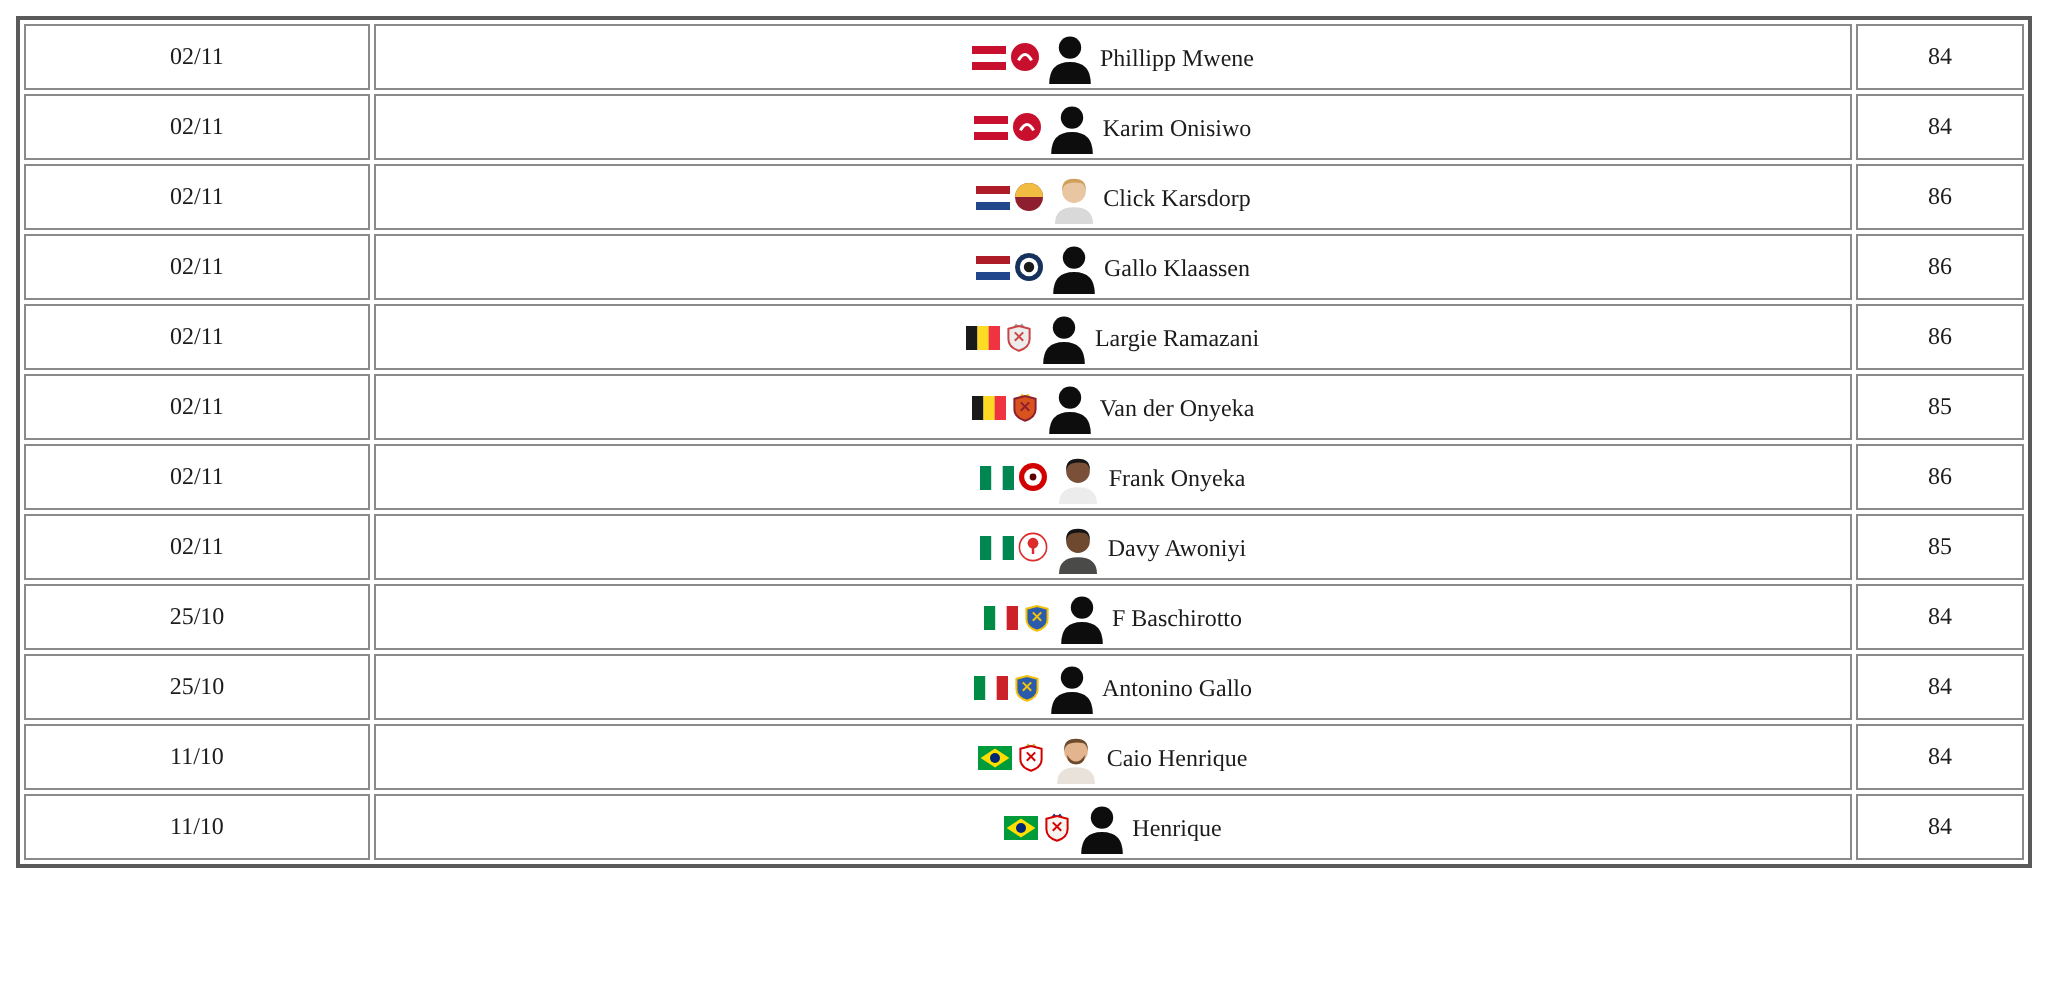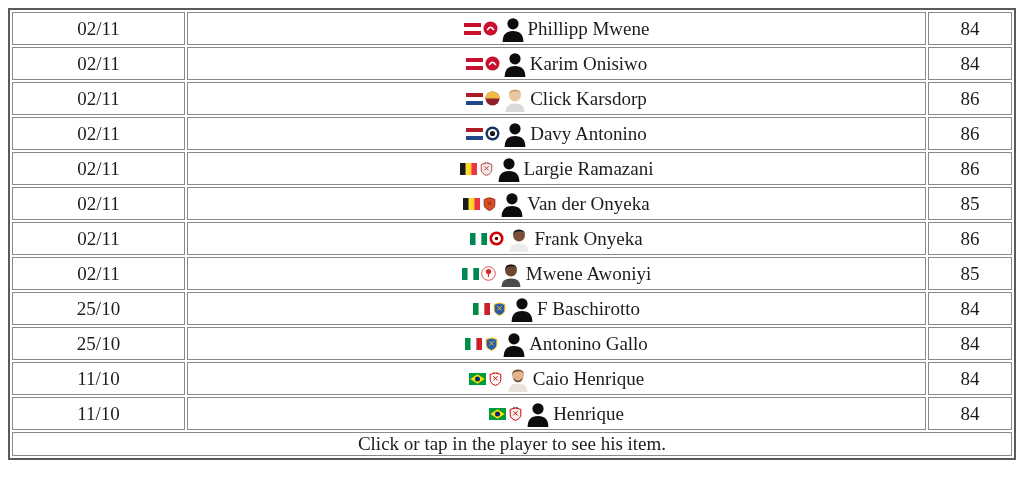--- a/index.html
+++ b/index.html
@@ -12,21 +12,21 @@
   table.players {
     width: 1008px;
     table-layout: fixed;
     border-collapse: separate;
     border-spacing: 2px;
     border: 2px solid #5a5a5a;
     background: #ffffff;
   }
   td {
     border: 1px solid #8a8a8a;
-    font-size: 19px;
+    font-size: 12px;
     text-align: center;
     vertical-align: middle;
     padding: 0 4px;
     box-sizing: border-box;
     background: #ffffff;
     overflow: hidden;
     white-space: nowrap;
   }
   tr.data td { height: 33px; }
   tr.footer td { height: 23px; }
@@ -148,21 +148,21 @@
                 <circle cx="7.5" cy="7.5" r="4.6" fill="#ffffff"></circle>
                 <circle cx="7.5" cy="7.5" r="2.6" fill="#1a1a1a"></circle>
               </svg>
             </span>
         <span class="avatar">
               <svg xmlns="http://www.w3.org/2000/svg" width="26" height="26" viewBox="0 0 26 26">
                 <circle cx="13" cy="7.8" r="5.6" fill="#0d0d0d"></circle>
                 <path d="M2.6 26 Q2.6 15 13 15 Q23.4 15 23.4 26 Z" fill="#0d0d0d"></path>
               </svg>
             </span>
-        <span class="pname">Davy Antonino</span>
+        <span class="pname">Gallo Klaassen</span>
       </span></td>
       <td class="c-rating">86</td>
     </tr>
     <tr class="data">
       <td class="c-date">02/11</td>
       <td class="c-player"><span class="pwrap">
         <span class="flag">
               <svg xmlns="http://www.w3.org/2000/svg" width="17" height="12" viewBox="0 0 17 12">
                 <rect x="0.00" y="0" width="5.8" height="12" fill="#1a1a1a"></rect>
                 <rect x="5.67" y="0" width="5.8" height="12" fill="#fdda24"></rect>
@@ -258,21 +258,21 @@
                 <rect x="6.9" y="7.4" width="1.2" height="3.6" fill="#dd2b2b"></rect>
               </svg>
             </span>
         <span class="avatar">
               <svg xmlns="http://www.w3.org/2000/svg" width="26" height="26" viewBox="0 0 26 26">
                 <path d="M3.5 26 Q3.5 17.6 13 17.6 Q22.5 17.6 22.5 26 Z" fill="#4a4a48"></path>
                 <circle cx="13" cy="9.6" r="5.9" fill="#6e482f"></circle>
                 <path d="M7.1 9.6 Q6.6 3.4 13 3.4 Q19.4 3.4 18.9 9.6 Q18.4 5.9 16.2 5.5 Q13 4.9 10 5.8 Q7.6 6.5 7.1 9.6 Z" fill="#141414"></path>
               </svg>
             </span>
-        <span class="pname">Mwene Awoniyi</span>
+        <span class="pname">Davy Awoniyi</span>
       </span></td>
       <td class="c-rating">85</td>
     </tr>
     <tr class="data">
       <td class="c-date">25/10</td>
       <td class="c-player"><span class="pwrap">
         <span class="flag">
               <svg xmlns="http://www.w3.org/2000/svg" width="17" height="12" viewBox="0 0 17 12">
                 <rect x="0.00" y="0" width="5.8" height="12" fill="#008c45"></rect>
                 <rect x="5.67" y="0" width="5.8" height="12" fill="#ffffff"></rect>
@@ -370,17 +370,14 @@
         <span class="avatar">
               <svg xmlns="http://www.w3.org/2000/svg" width="26" height="26" viewBox="0 0 26 26">
                 <circle cx="13" cy="7.8" r="5.6" fill="#0d0d0d"></circle>
                 <path d="M2.6 26 Q2.6 15 13 15 Q23.4 15 23.4 26 Z" fill="#0d0d0d"></path>
               </svg>
             </span>
         <span class="pname">Henrique</span>
       </span></td>
       <td class="c-rating">84</td>
     </tr>
-    <tr class="footer">
-      <td colspan="3">Click or tap in the player to see his item.</td>
-    </tr>
   </tbody>
 </table>
 
 </body></html>

